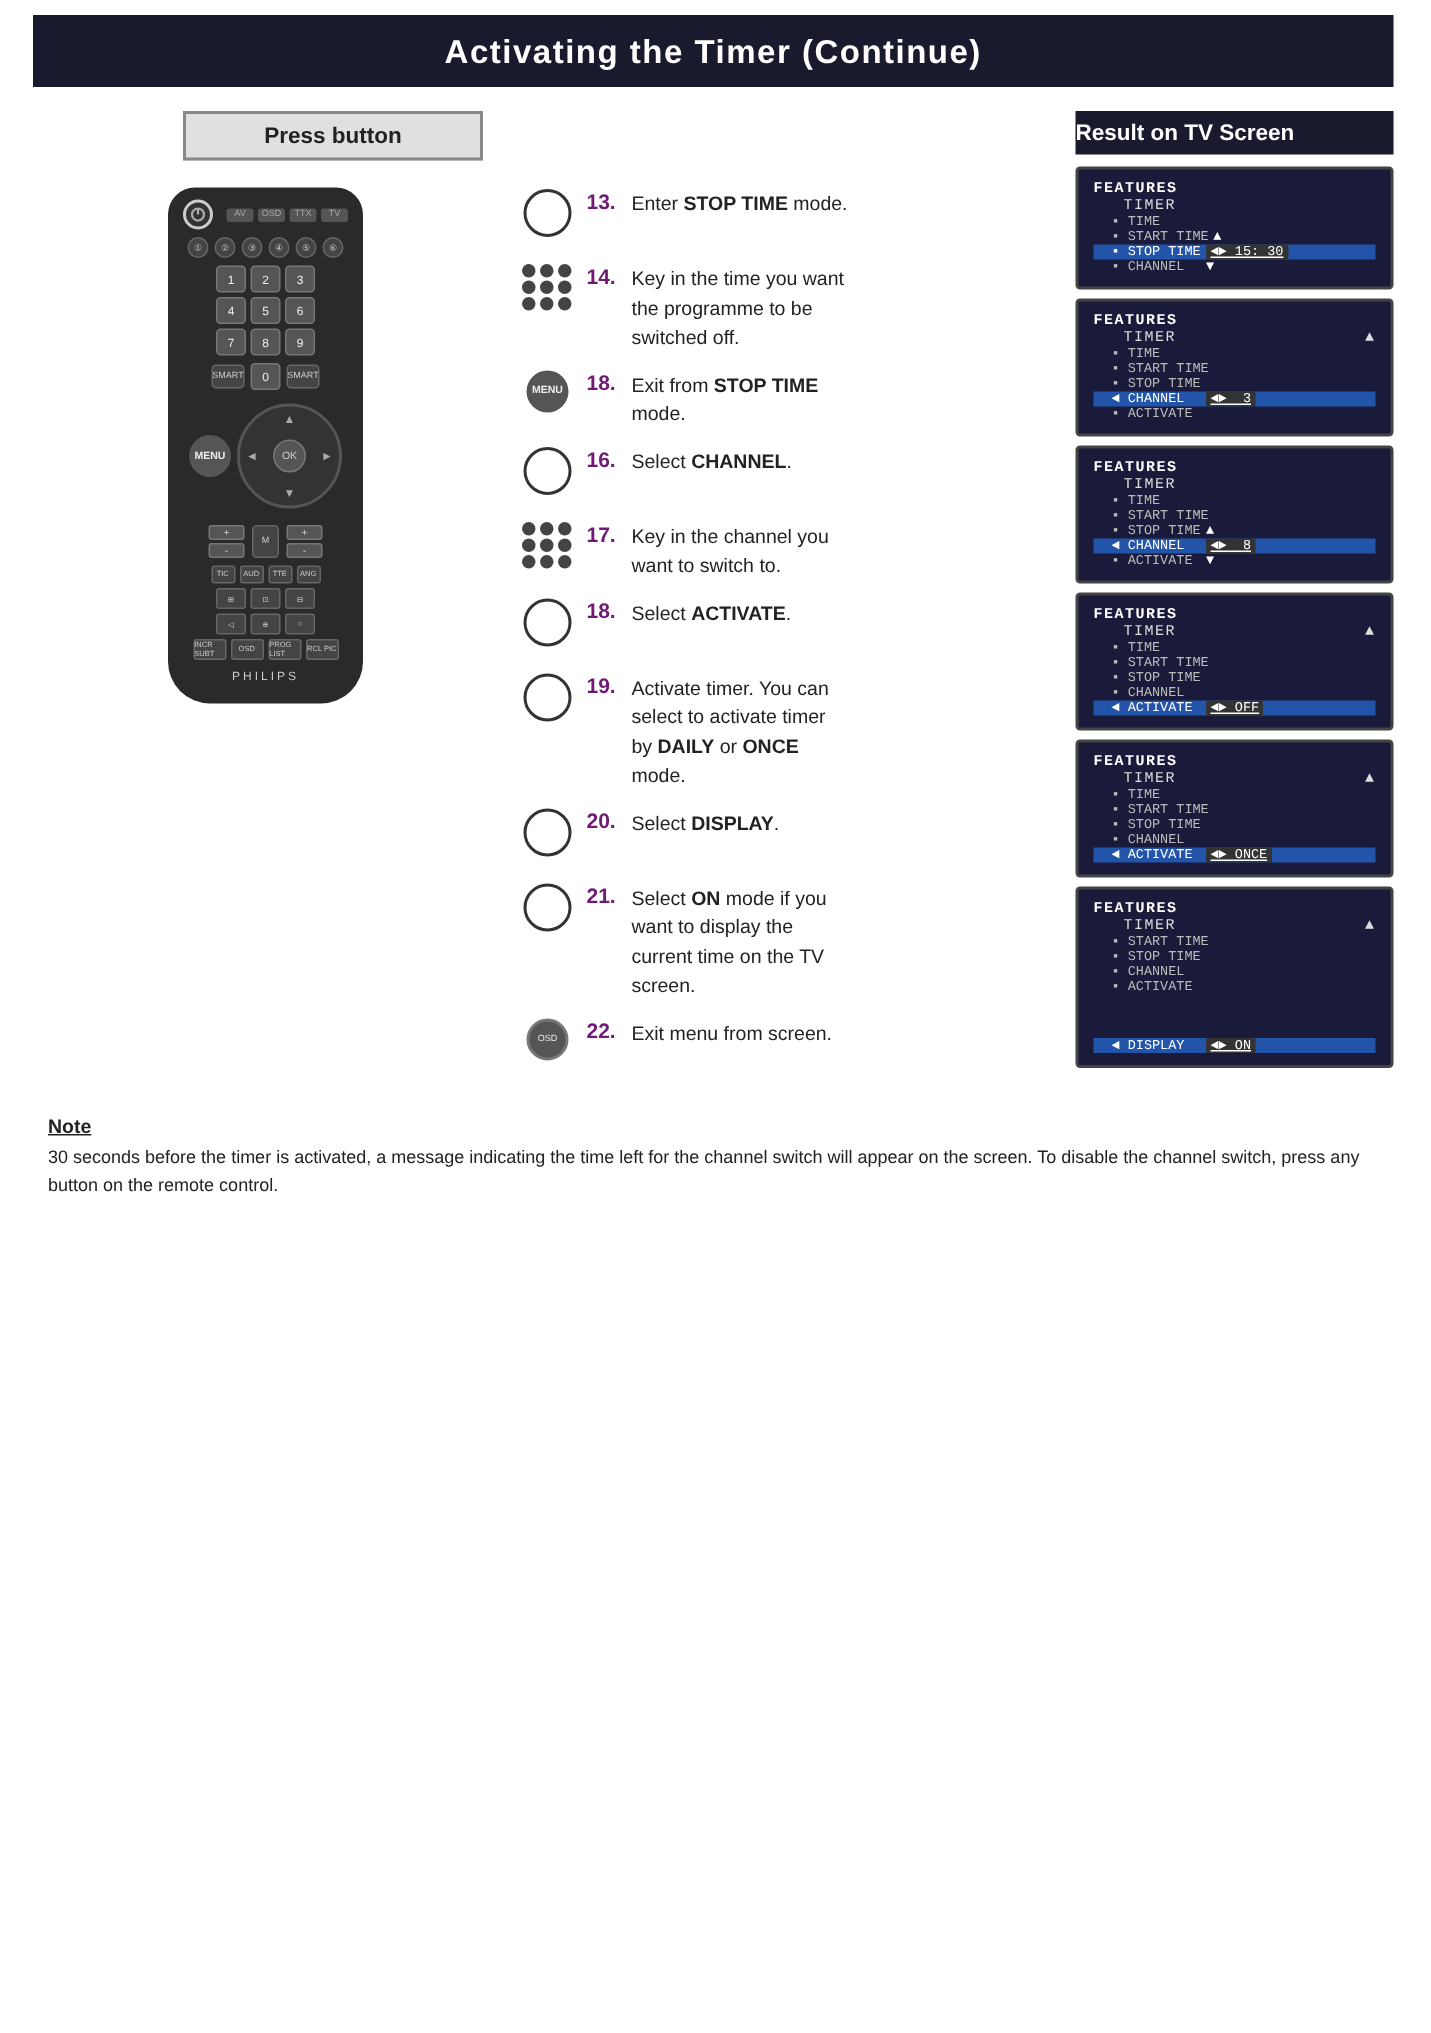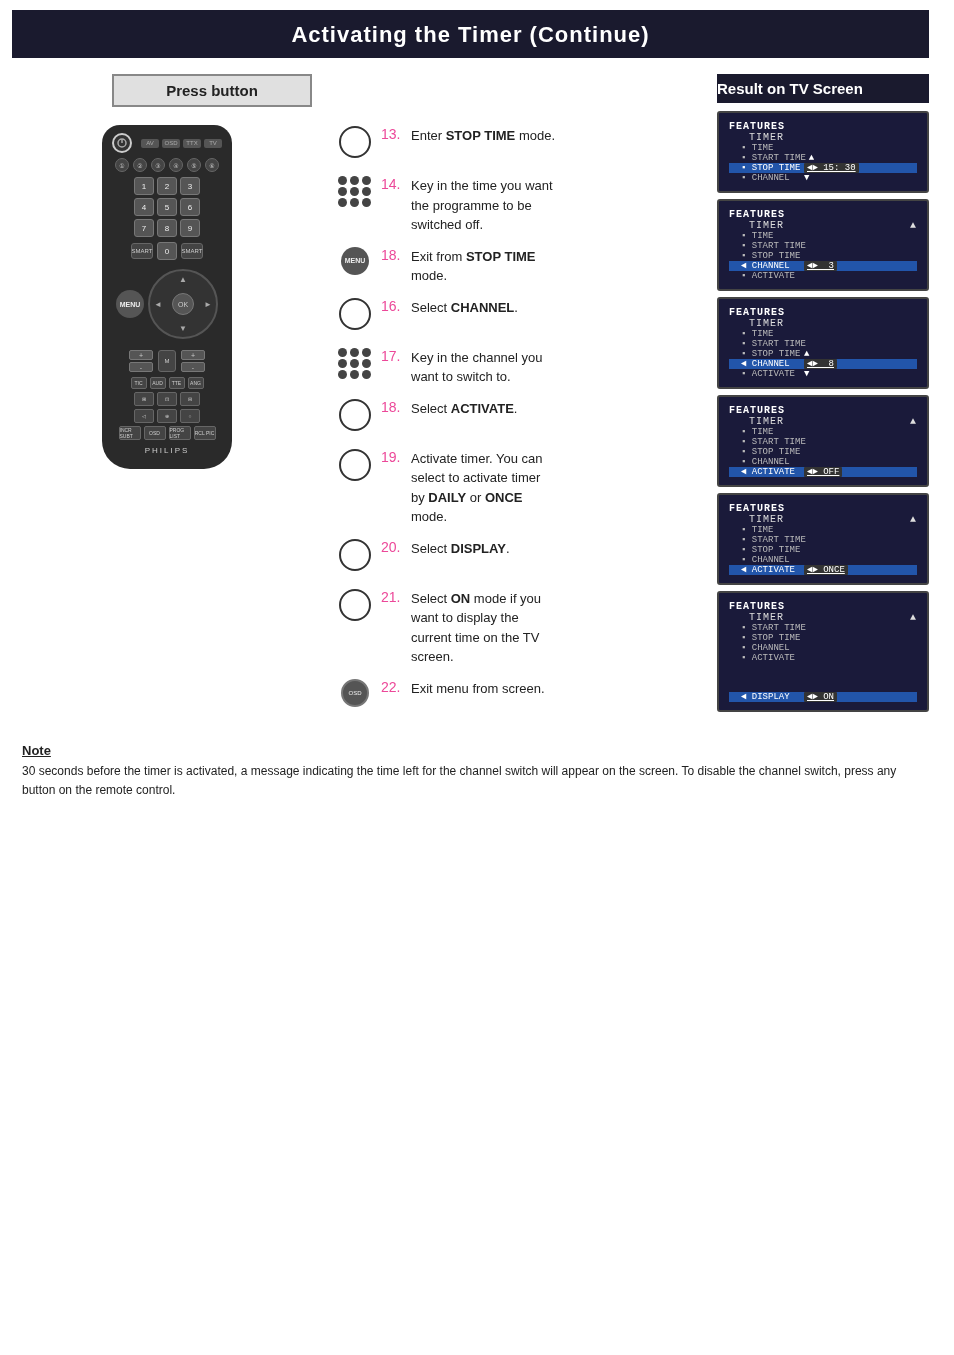--- a/index.html
+++ b/index.html
@@ -8,21 +8,21 @@
       min-height: 1355px;
       background: #fff;
       font-family: Arial, Helvetica, sans-serif;
       font-size: 14px;
       color: #222;
     }
 
     .page-wrapper {
       width: 947px;
       min-height: 1355px;
-      padding: 10px 18px 30px 12px;
+      padding: 10px 18px 30px 22px;
       background: #fff;
     }
 
     
     .title-bar {
       background: #1a1a2e;
       color: #fff;
       text-align: center;
       padding: 12px 0 10px 0;
       font-size: 22px;
@@ -216,24 +216,24 @@
     .num-pad-icon {
       display: grid; grid-template-columns: repeat(3, 10px); gap: 2px;
     }
     .num-pad-dot {
       width: 9px; height: 9px; background: #444; border-radius: 50%;
     }
     .menu-circle {
       width: 28px; height: 28px; border-radius: 50%; background: #555; display: flex; align-items: center; justify-content: center; font-size: 7px; color: #eee; font-weight: bold;
     }
     .step-num {
-      font-weight: normal;
+      font-weight: bold;
       font-size: 14px;
       min-width: 22px;
-      color: #ec4899;
+      color: #701a75;
       flex-shrink: 0;
     }
     .step-text {
       font-size: 13px;
       line-height: 1.5;
       color: #222;
     }
     .step-text b { font-weight: bold; }
 
     

